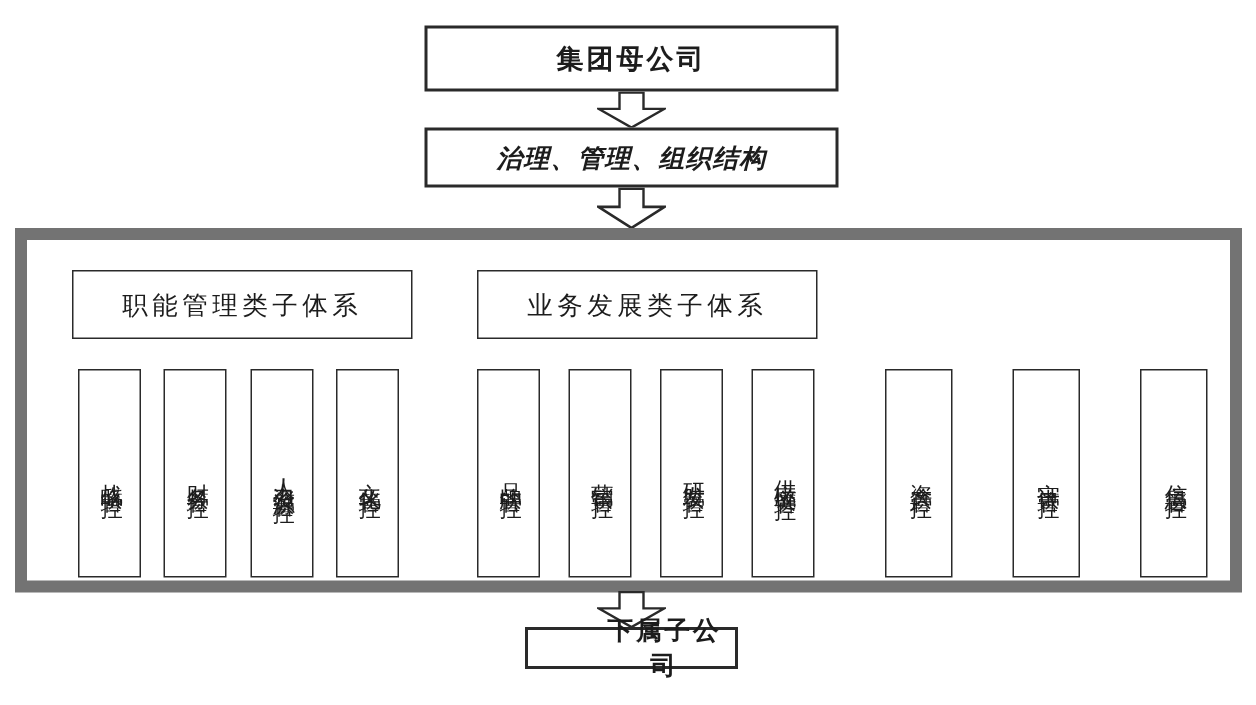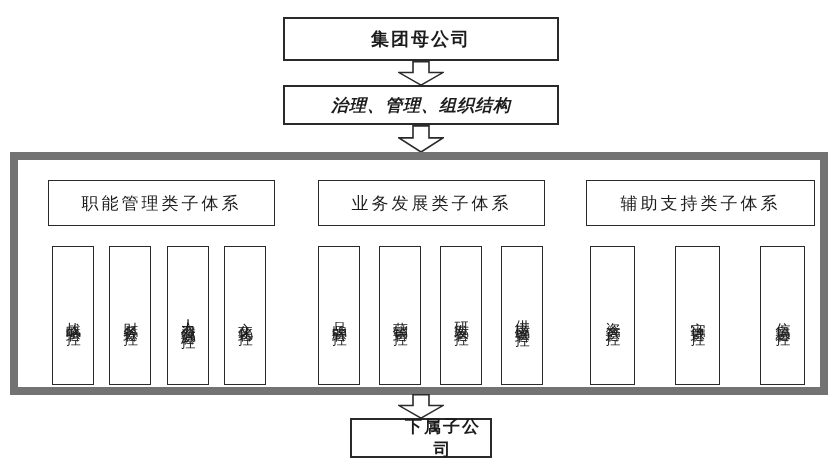--- a/index.html
+++ b/index.html
@@ -89,21 +89,21 @@
   .row-3 .vbox { width: 45px; }
   .vbox span {
     writing-mode: vertical-rl;
     text-orientation: upright;
     font-size: 15px;
     letter-spacing: 3px;
     line-height: 1;
   }
   .bottom-box {
     left: 350px; top: 418px;
-    width: 142px; height: 40px;
+    width: 142px; height: 28px;
     font-size: 17px;
     font-weight: bold;
     letter-spacing: 2px;
     padding-left: 44px;
   }
   .arrow {
     position: absolute;
     left: 398px;
     width: 46px;
   }
@@ -168,23 +168,20 @@
         <span>营销管控</span>
       </div>
       <div class="vbox">
         <span>研发管控</span>
       </div>
       <div class="vbox">
         <span>供应链管控</span>
       </div>
     </div>
 
-    <div class="header-box header-3">
-      <span>辅助支持类子体系</span>
-    </div>
     <div class="items-row row-3">
       <div class="vbox">
         <span>资产管控</span>
       </div>
       <div class="vbox">
         <span>审计管控</span>
       </div>
       <div class="vbox">
         <span>信息管控</span>
       </div>

